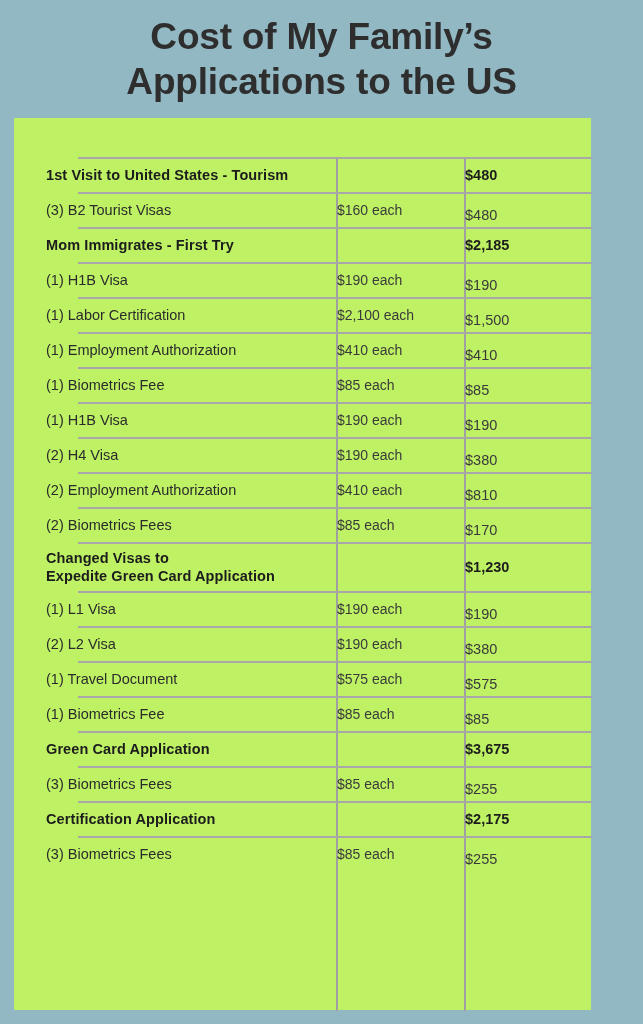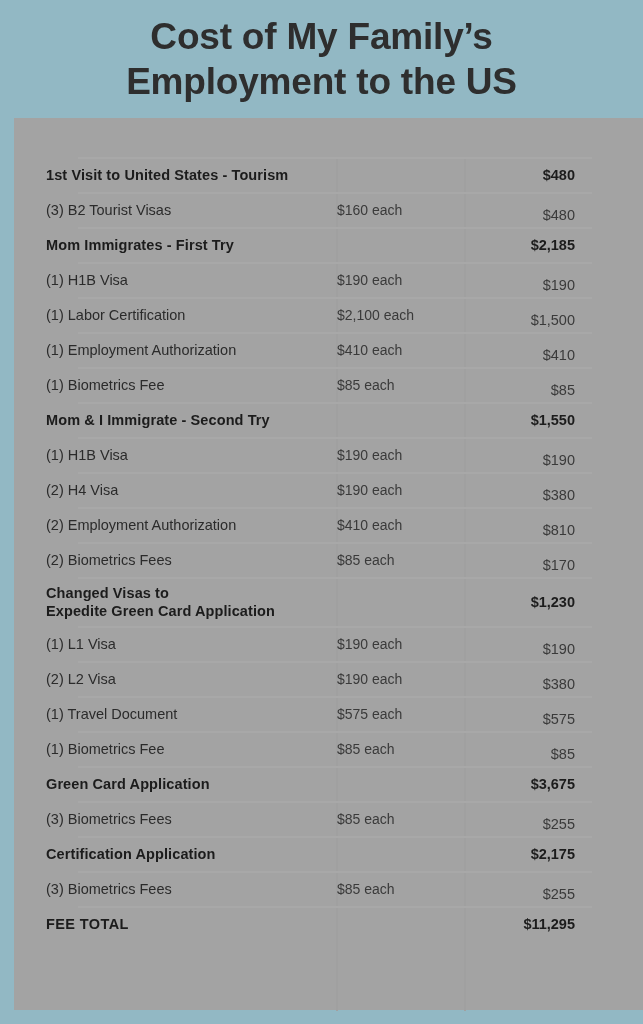--- a/index.html
+++ b/index.html
@@ -39,23 +39,23 @@
     line-height: 45px;
     color: #2e2e2e;
     white-space: nowrap;
   }
 
   
   #panel {
     position: absolute;
     left: 14px;
     top: 118px;
-    width: 629px;
+    width: 577px;
     height: 892px;
-    background: #a3a3a3;
+    background: #bef264;
   }
 
   
   #fee-table {
     position: absolute;
     left: 32px;
     top: 39px;
     width: 547px;
     border-collapse: collapse;
     table-layout: fixed;
@@ -137,36 +137,36 @@
   .cell-amount.section,
   .cell-amount.total {
     font-weight: bold;
     color: #1c1c1c;
     top: 0px;
   }
 
   .amount-inner {
     display: block;
     width: 110px;
-    text-align: right;
+    text-align: left;
   }
   .unit-inner { display: block; }
 
   .two-line {
     white-space: pre-line;
   }
 </style>
 </head>
 <body>
 
 <div id="infographic">
 
   <div id="title-block">
     <div class="title-line">Cost of My Family’s</div>
-    <div class="title-line">Employment to the US</div>
+    <div class="title-line">Applications to the US</div>
   </div>
 
   <div id="panel">
     <div class="vdiv" id="vdiv-1" style="top: 39px; height: 854px;"></div>
     <div class="vdiv" id="vdiv-2" style="top: 39px; height: 854px;"></div>
     <table id="fee-table">
       <colgroup>
         <col class="col-desc">
         <col class="col-unit">
         <col class="col-amount">
@@ -229,29 +229,20 @@
           <tr class="data-row">
             <td class="cell-desc"><div class="rule" style="top: 0px;"></div><span>(1) Biometrics Fee</span></td>
             <td class="cell-unit">
               <span class="unit-inner">$85 each</span>
             </td>
             <td class="cell-amount">
               <span class="amount-inner">$85</span>
             </td>
           </tr>
           <tr class="data-row">
-            <td class="cell-desc section"><div class="rule" style="top: 0px;"></div><span>Mom &amp; I Immigrate - Second Try</span></td>
-            <td class="cell-unit">
-              <span class="unit-inner"></span>
-            </td>
-            <td class="cell-amount section">
-              <span class="amount-inner">$1,550</span>
-            </td>
-          </tr>
-          <tr class="data-row">
             <td class="cell-desc"><div class="rule" style="top: 0px;"></div><span>(1) H1B Visa</span></td>
             <td class="cell-unit">
               <span class="unit-inner">$190 each</span>
             </td>
             <td class="cell-amount">
               <span class="amount-inner">$190</span>
             </td>
           </tr>
           <tr class="data-row">
             <td class="cell-desc"><div class="rule" style="top: 0px;"></div><span>(2) H4 Visa</span></td>
@@ -355,26 +346,17 @@
           </tr>
           <tr class="data-row">
             <td class="cell-desc"><div class="rule" style="top: 0px;"></div><span>(3) Biometrics Fees</span></td>
             <td class="cell-unit">
               <span class="unit-inner">$85 each</span>
             </td>
             <td class="cell-amount">
               <span class="amount-inner">$255</span>
             </td>
           </tr>
-          <tr class="data-row">
-            <td class="cell-desc total"><div class="rule" style="top: 0px;"></div><span>FEE TOTAL</span></td>
-            <td class="cell-unit">
-              <span class="unit-inner"></span>
-            </td>
-            <td class="cell-amount total">
-              <span class="amount-inner">$11,295</span>
-            </td>
-          </tr>
         </tbody>
     </table>
   </div>
 
 </div>
 
 </body></html>

